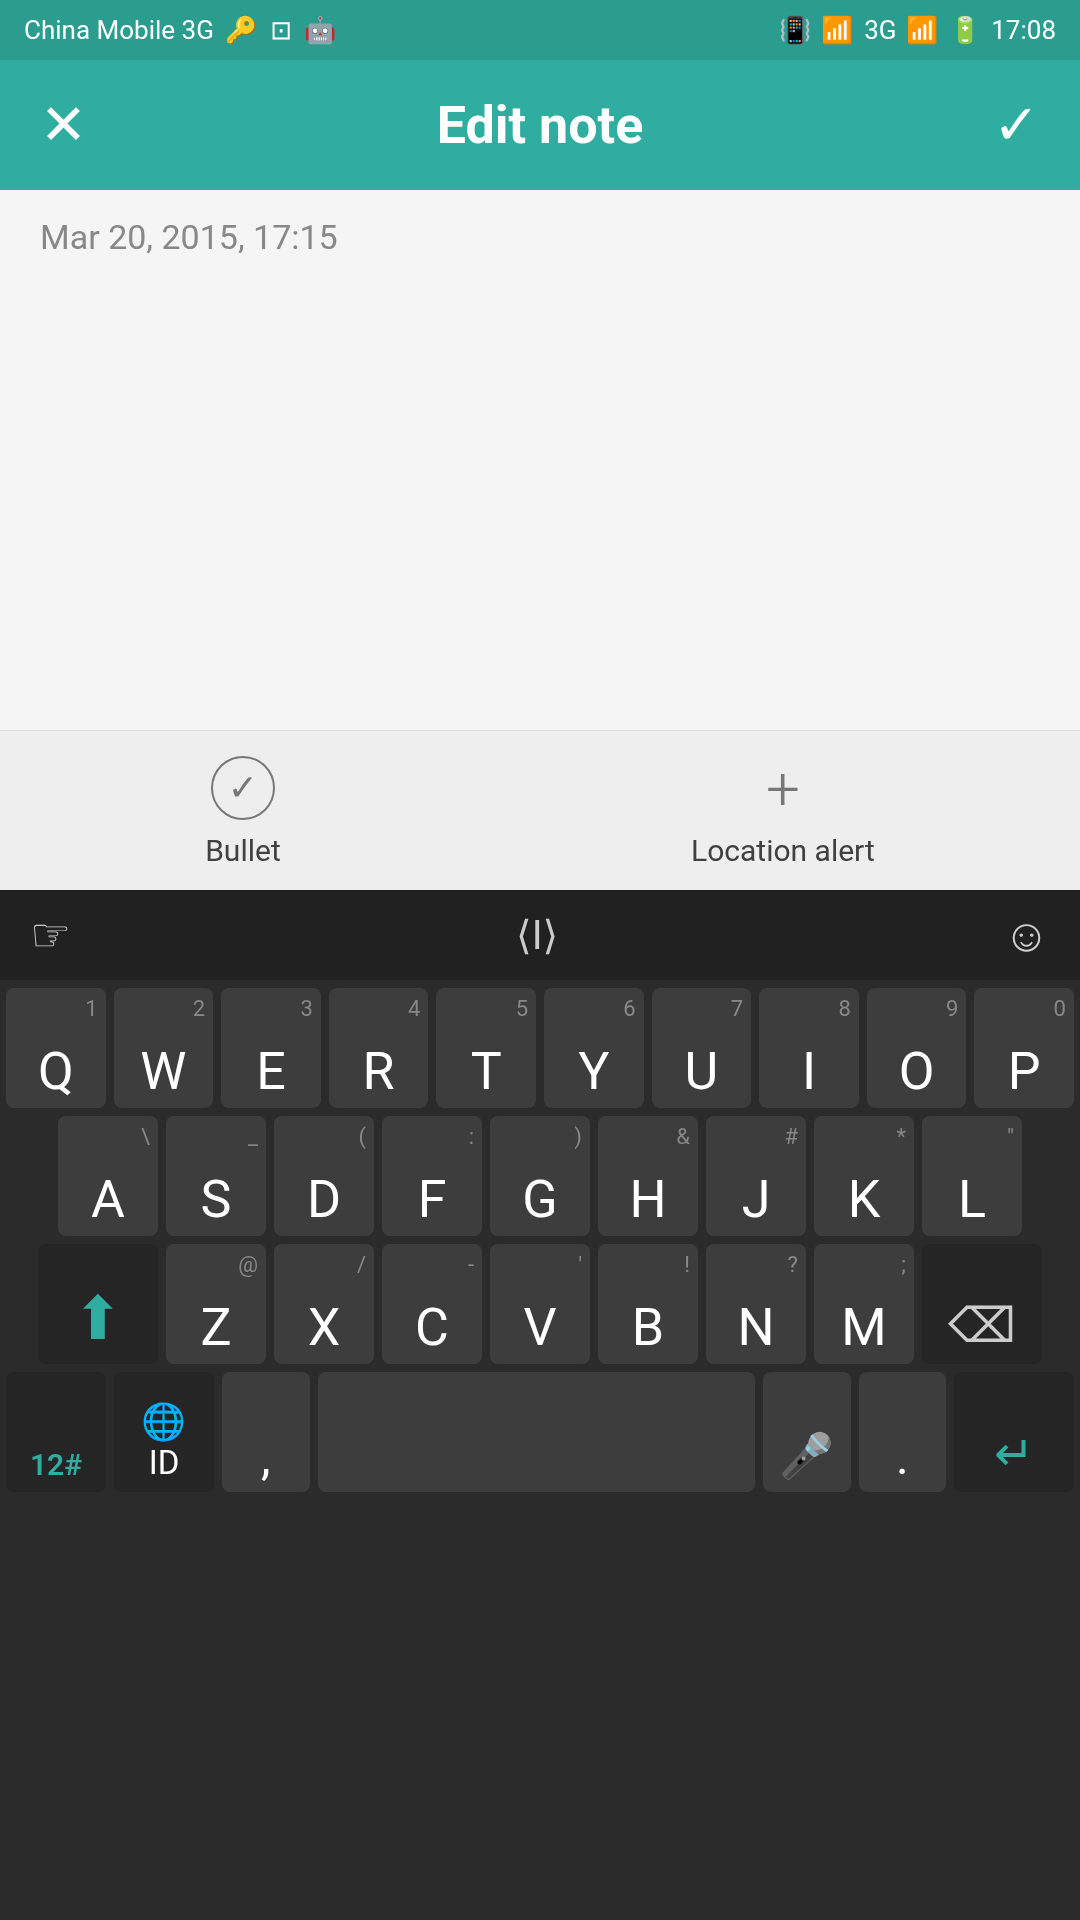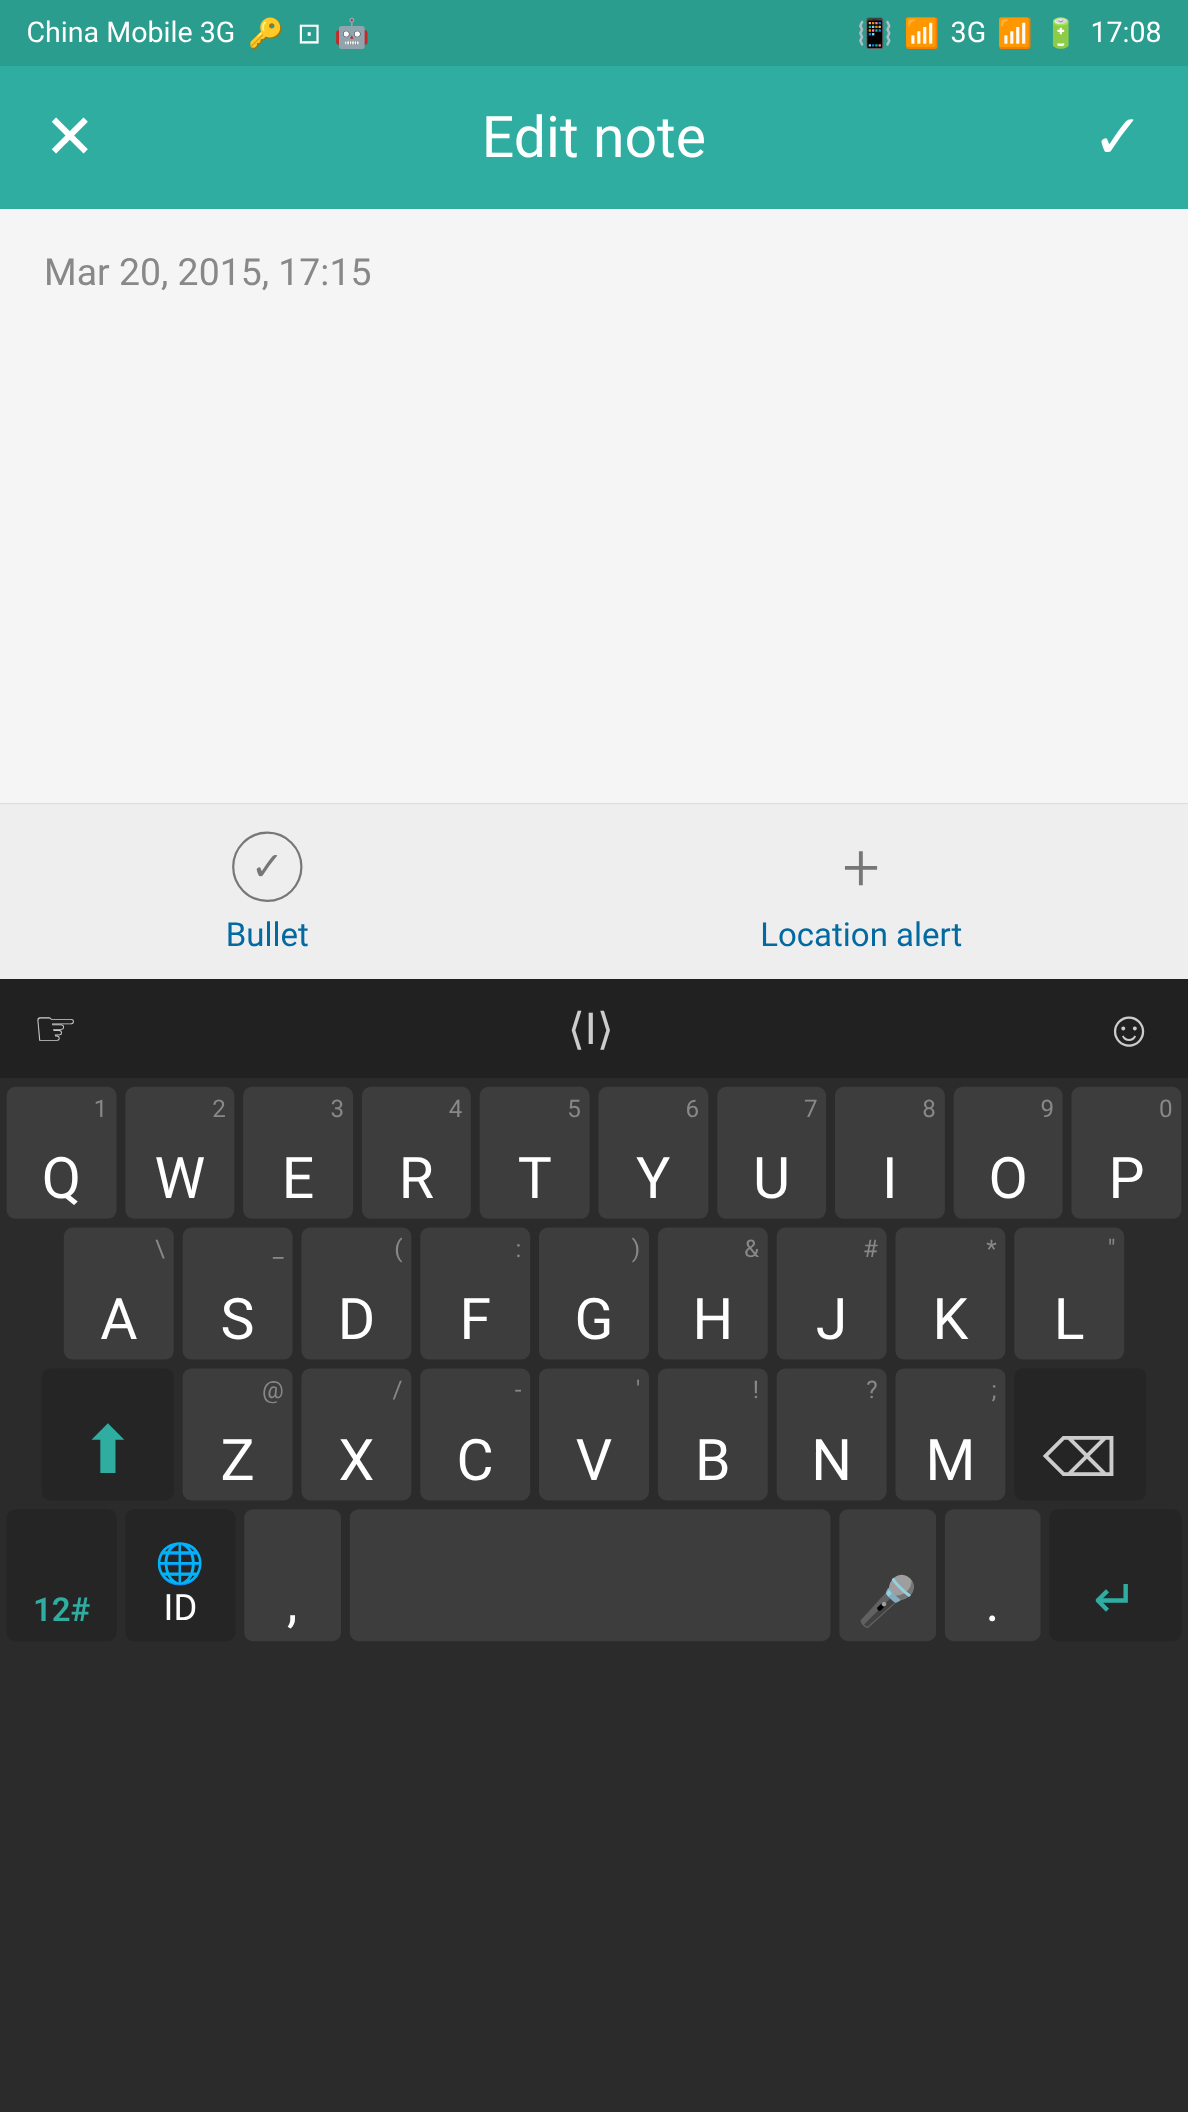--- a/index.html
+++ b/index.html
@@ -41,37 +41,37 @@
       height: 130px;
       background: #2eada0;
       display: flex;
       align-items: center;
       justify-content: space-between;
       padding: 0 40px;
     }
     .toolbar-title {
       color: white;
       font-size: 52px;
-      font-weight: 400;
+      font-weight: 700;
     }
     .toolbar-icon {
       color: white;
       font-size: 56px;
       cursor: pointer;
       background: none;
       border: none;
       line-height: 1;
     }
 
     
     .note-area {
       width: 100%;
       height: 540px;
       background: #f5f5f5;
-      padding: 38px 40px;
+      padding: 27px 40px;
     }
     .note-date {
       color: #888;
       font-size: 34px;
       margin-bottom: 20px;
     }
     .note-text-input {
       width: 100%;
       height: 430px;
       background: transparent;
@@ -102,21 +102,21 @@
     .bottom-tool-icon {
       width: 70px;
       height: 70px;
       display: flex;
       align-items: center;
       justify-content: center;
       color: #666;
       font-size: 48px;
     }
     .bottom-tool-label {
-      color: #0369a1;
+      color: #404040;
       font-size: 30px;
     }
     .circle-check {
       width: 64px;
       height: 64px;
       border-radius: 50%;
       border: 2px solid #777;
       display: flex;
       align-items: center;
       justify-content: center;

